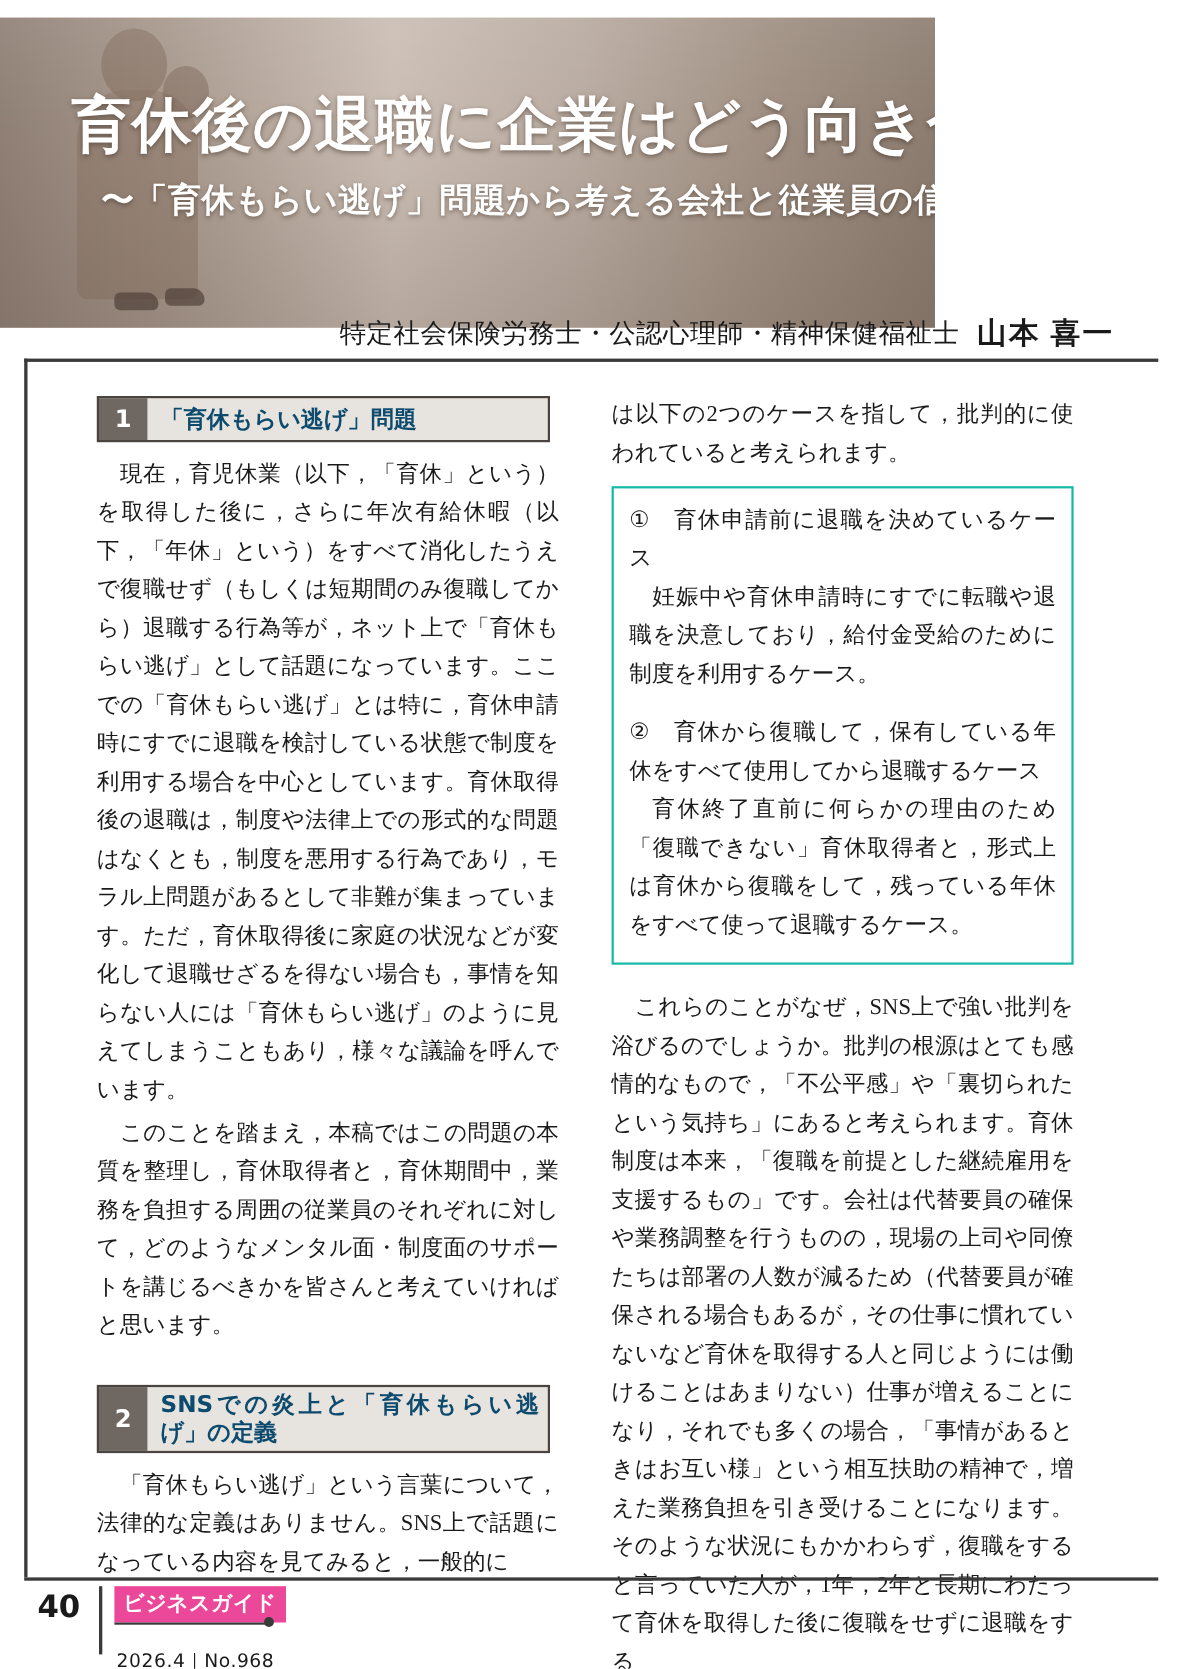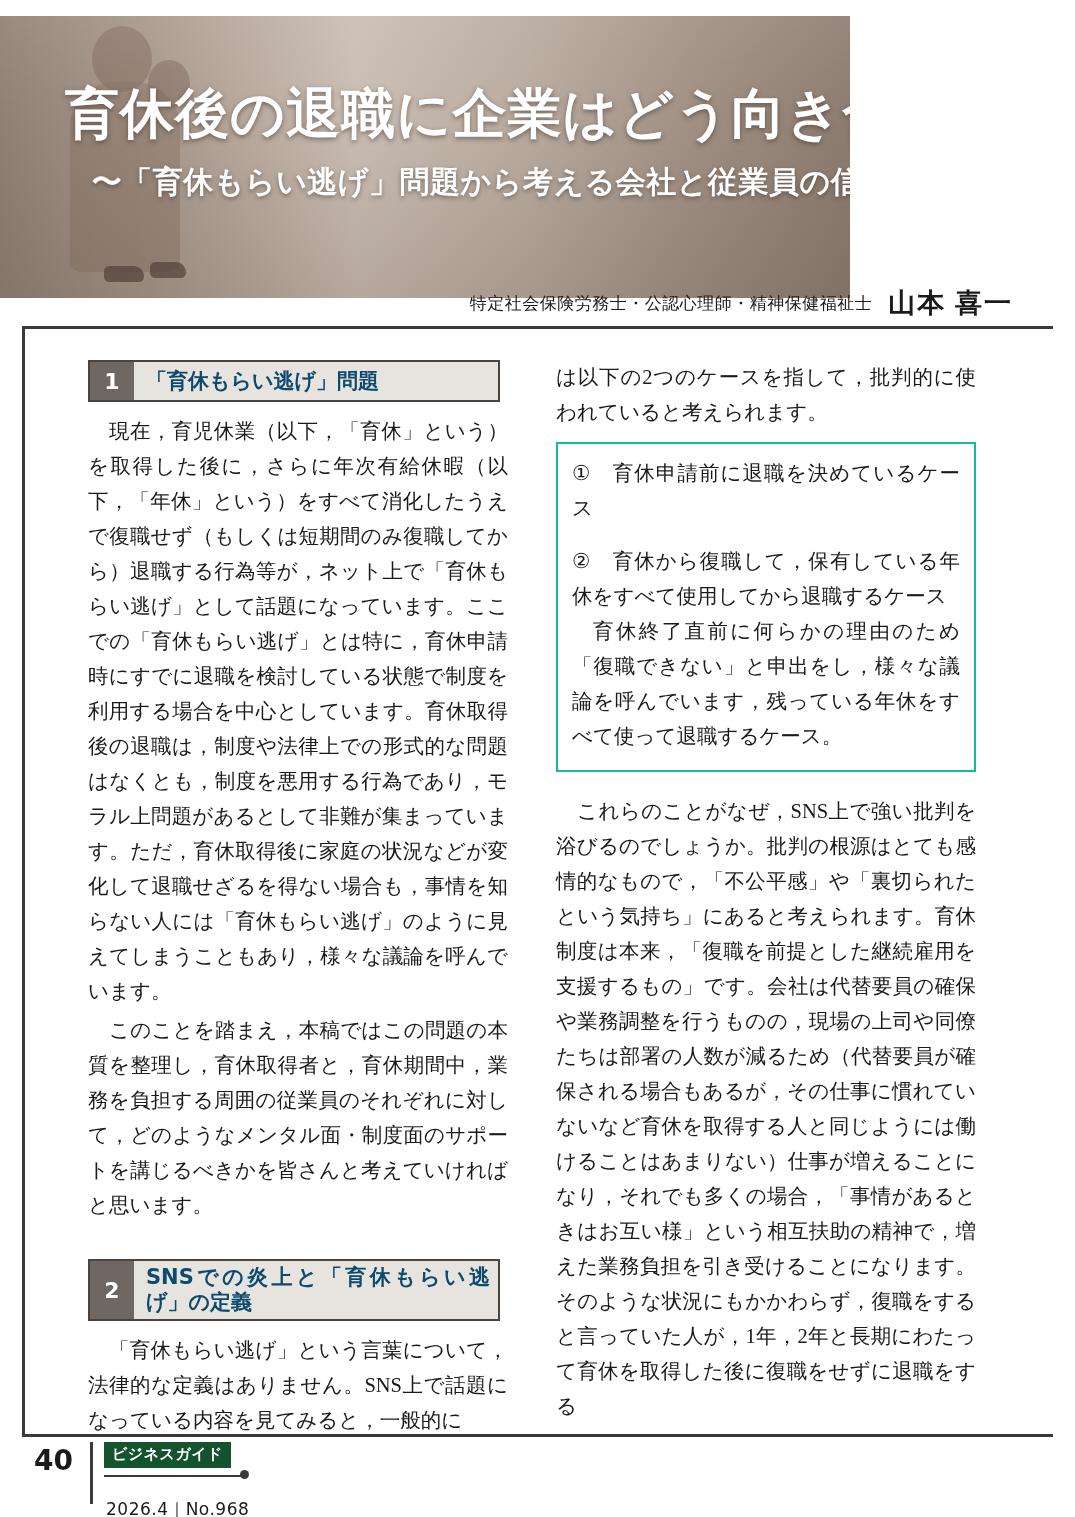--- a/index.html
+++ b/index.html
@@ -91,21 +91,21 @@
     height: 42px;
     display: flex;
     align-items: center;
     justify-content: flex-end;
     padding-right: 62px;
     box-sizing: border-box;
     font-size: 19px;
     color: #1a1a1a;
   }
   .byline-qual {
-    font-size: 17px;
+    font-size: 24px;
     letter-spacing: 0.5px;
   }
   .byline-name {
     font-size: 27px;
     font-weight: bold;
     margin-left: 16px;
     letter-spacing: 2px;
   }
   .rule-top {
     position: absolute;
@@ -235,23 +235,23 @@
     left: 68px;
     top: 0px;
     width: 3px;
     height: 62px;
     background: #3a3a3a;
   }
   .mag-logo {
     position: absolute;
     left: 82px;
     top: 0px;
-    background: #14532d;
+    background: #ec4899;
     color: #ffffff;
-    font-size: 15px;
+    font-size: 19px;
     font-weight: bold;
     padding: 3px 8px 4px 8px;
     letter-spacing: 0.5px;
     font-family: "DejaVu Sans", "Liberation Sans", sans-serif;
   }
   .mag-dot {
     position: absolute;
     left: 218px;
     top: 28px;
     width: 9px;
@@ -325,27 +325,28 @@
 <div class="col col-right">
 
   <p class="para" style="text-indent:0">は以下の2つのケースを指して，批判的に使われていると考えられます。</p>
 
   <div class="box">
     <div class="box-item">
       <span class="box-lead">
         <span class="box-marker">①</span>
         <span style="display:inline-block;width:14px"></span><span>育休申請前に退職を決めているケース</span>
       </span>
+      <span class="box-sub">妊娠中や育休申請時にすでに転職や退職を決意しており，給付金受給のために制度を利用するケース。</span>
     </div>
     <div class="box-item">
       <span class="box-lead">
         <span class="box-marker">②</span>
         <span style="display:inline-block;width:14px"></span><span>育休から復職して，保有している年休をすべて使用してから退職するケース</span>
       </span>
-      <span class="box-sub">育休終了直前に何らかの理由のため「復職できない」と申出をし，様々な議論を呼んでいます，残っている年休をすべて使って退職するケース。</span>
+      <span class="box-sub">育休終了直前に何らかの理由のため「復職できない」育休取得者と，形式上は育休から復職をして，残っている年休をすべて使って退職するケース。</span>
     </div>
   </div>
 
   <p class="para">これらのことがなぜ，SNS上で強い批判を浴びるのでしょうか。批判の根源はとても感情的なもので，「不公平感」や「裏切られたという気持ち」にあると考えられます。育休制度は本来，「復職を前提とした継続雇用を支援するもの」です。会社は代替要員の確保や業務調整を行うものの，現場の上司や同僚たちは部署の人数が減るため（代替要員が確保される場合もあるが，その仕事に慣れていないなど育休を取得する人と同じようには働けることはあまりない）仕事が増えることになり，それでも多くの場合，「事情があるときはお互い様」という相互扶助の精神で，増えた業務負担を引き受けることになります。そのような状況にもかかわらず，復職をすると言っていた人が，1年，2年と長期にわたって育休を取得した後に復職をせずに退職をする</p>
 </div>
 
 <div class="rule-bottom"></div>
 <div class="footer">
   <div class="page-no">40</div>
   <div class="foot-div"></div>

